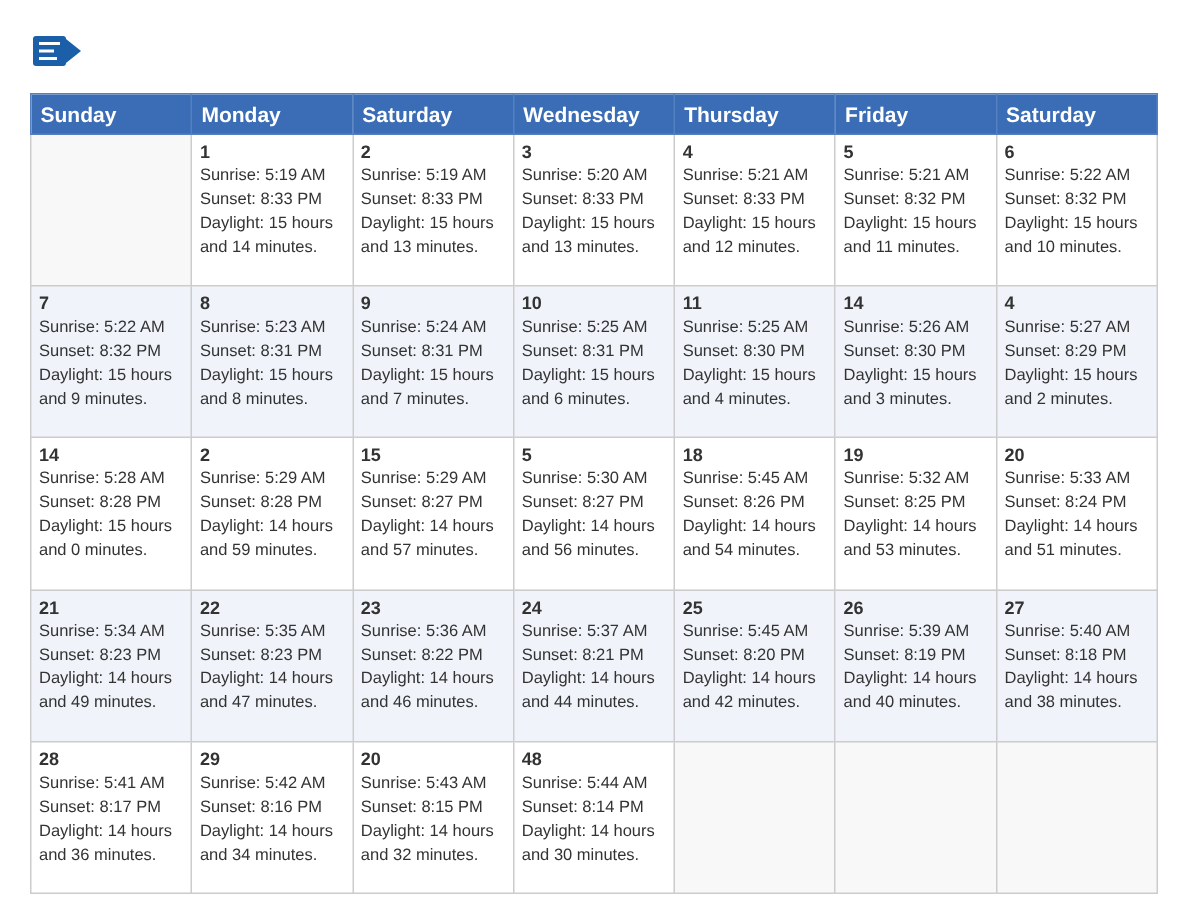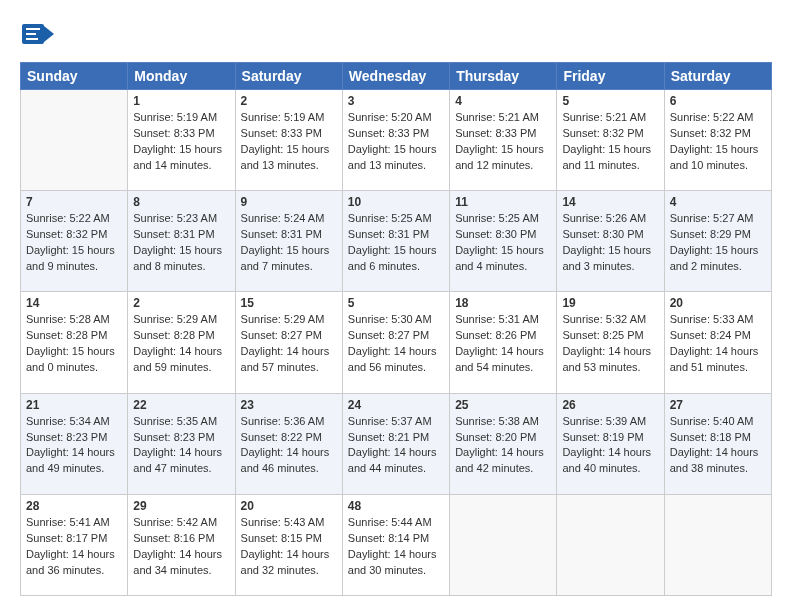--- a/index.html
+++ b/index.html
@@ -251,21 +251,21 @@
           </td>
           <td>
             <span class="day-number">5</span>
             <div class="day-info">Sunrise: 5:30 AM
 Sunset: 8:27 PM
 Daylight: 14 hours
 and 56 minutes.</div>
           </td>
           <td>
             <span class="day-number">18</span>
-            <div class="day-info">Sunrise: 5:31 AM
+            <div class="day-info">Sunrise: 5:45 AM
 Sunset: 8:26 PM
 Daylight: 14 hours
 and 54 minutes.</div>
           </td>
           <td>
             <span class="day-number">19</span>
             <div class="day-info">Sunrise: 5:32 AM
 Sunset: 8:25 PM
 Daylight: 14 hours
 and 53 minutes.</div>
@@ -302,21 +302,21 @@
           </td>
           <td>
             <span class="day-number">24</span>
             <div class="day-info">Sunrise: 5:37 AM
 Sunset: 8:21 PM
 Daylight: 14 hours
 and 44 minutes.</div>
           </td>
           <td>
             <span class="day-number">25</span>
-            <div class="day-info">Sunrise: 5:38 AM
+            <div class="day-info">Sunrise: 5:45 AM
 Sunset: 8:20 PM
 Daylight: 14 hours
 and 42 minutes.</div>
           </td>
           <td>
             <span class="day-number">26</span>
             <div class="day-info">Sunrise: 5:39 AM
 Sunset: 8:19 PM
 Daylight: 14 hours
 and 40 minutes.</div>

